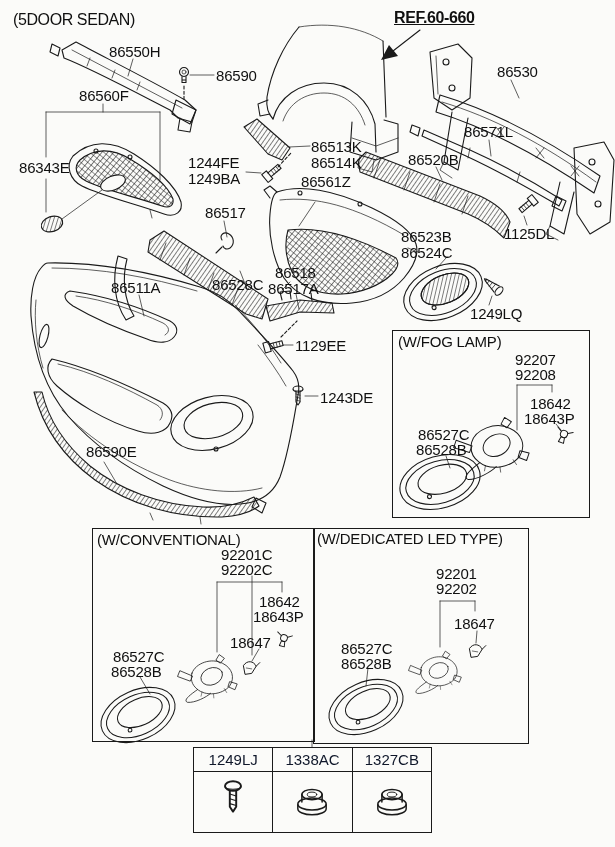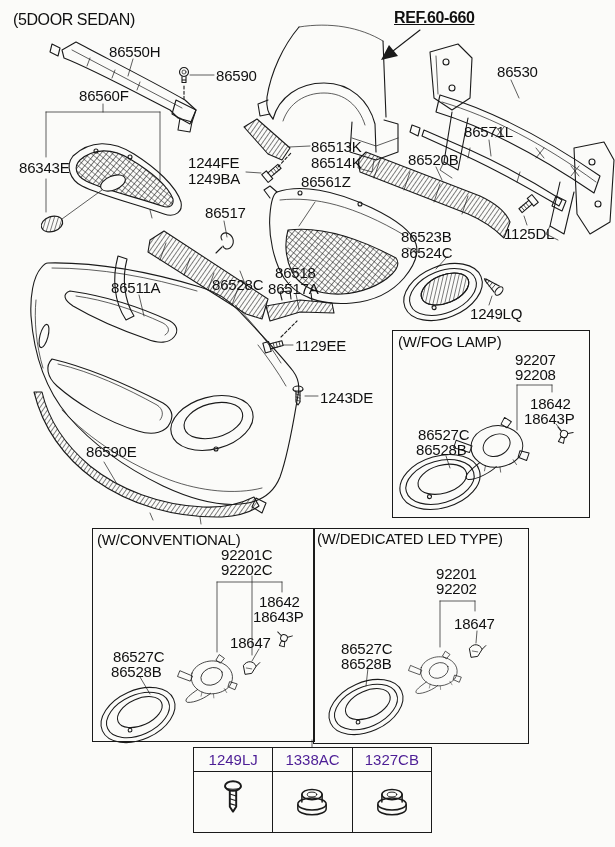--- a/index.html
+++ b/index.html
@@ -15,21 +15,21 @@
   #art .fm{fill:url(#mesh);}
   #art .fw{fill:#fbfbf9;}
   .lbl{position:absolute;font-size:15px;line-height:1.05;letter-spacing:-.2px;color:#101010;white-space:nowrap;}
   .hdr{font-size:16px;letter-spacing:-.4px;}
   .ref{font-size:16px;font-weight:bold;text-decoration:underline;letter-spacing:-.4px;}
   .box{position:absolute;border:1.2px solid #1a1a1a;background:transparent;}
   .tbl{position:absolute;left:193px;top:747px;width:237px;height:84px;border:1.2px solid #1a1a1a;
        display:flex;flex-direction:column;}
   .tbl .hrow{display:flex;height:23px;border-bottom:1.2px solid #1a1a1a;}
   .tbl .brow{display:flex;flex:1;}
-  .tbl .cell{flex:1;display:flex;align-items:center;justify-content:center;font-size:15px;color:#4c1d95;}
+  .tbl .cell{flex:1;display:flex;align-items:center;justify-content:center;font-size:15px;color:#0f172a;}
   .tbl .hrow .cell{border-right:1.2px solid #1a1a1a;}
   .tbl .brow .cell{border-right:1.2px solid #1a1a1a;}
   .tbl .cell:last-child{border-right:none;}
 </style>
 </head>
 <body>
 
 <div class="stage">
 
 <svg id="art" width="615" height="847" viewBox="0 0 615 847">

